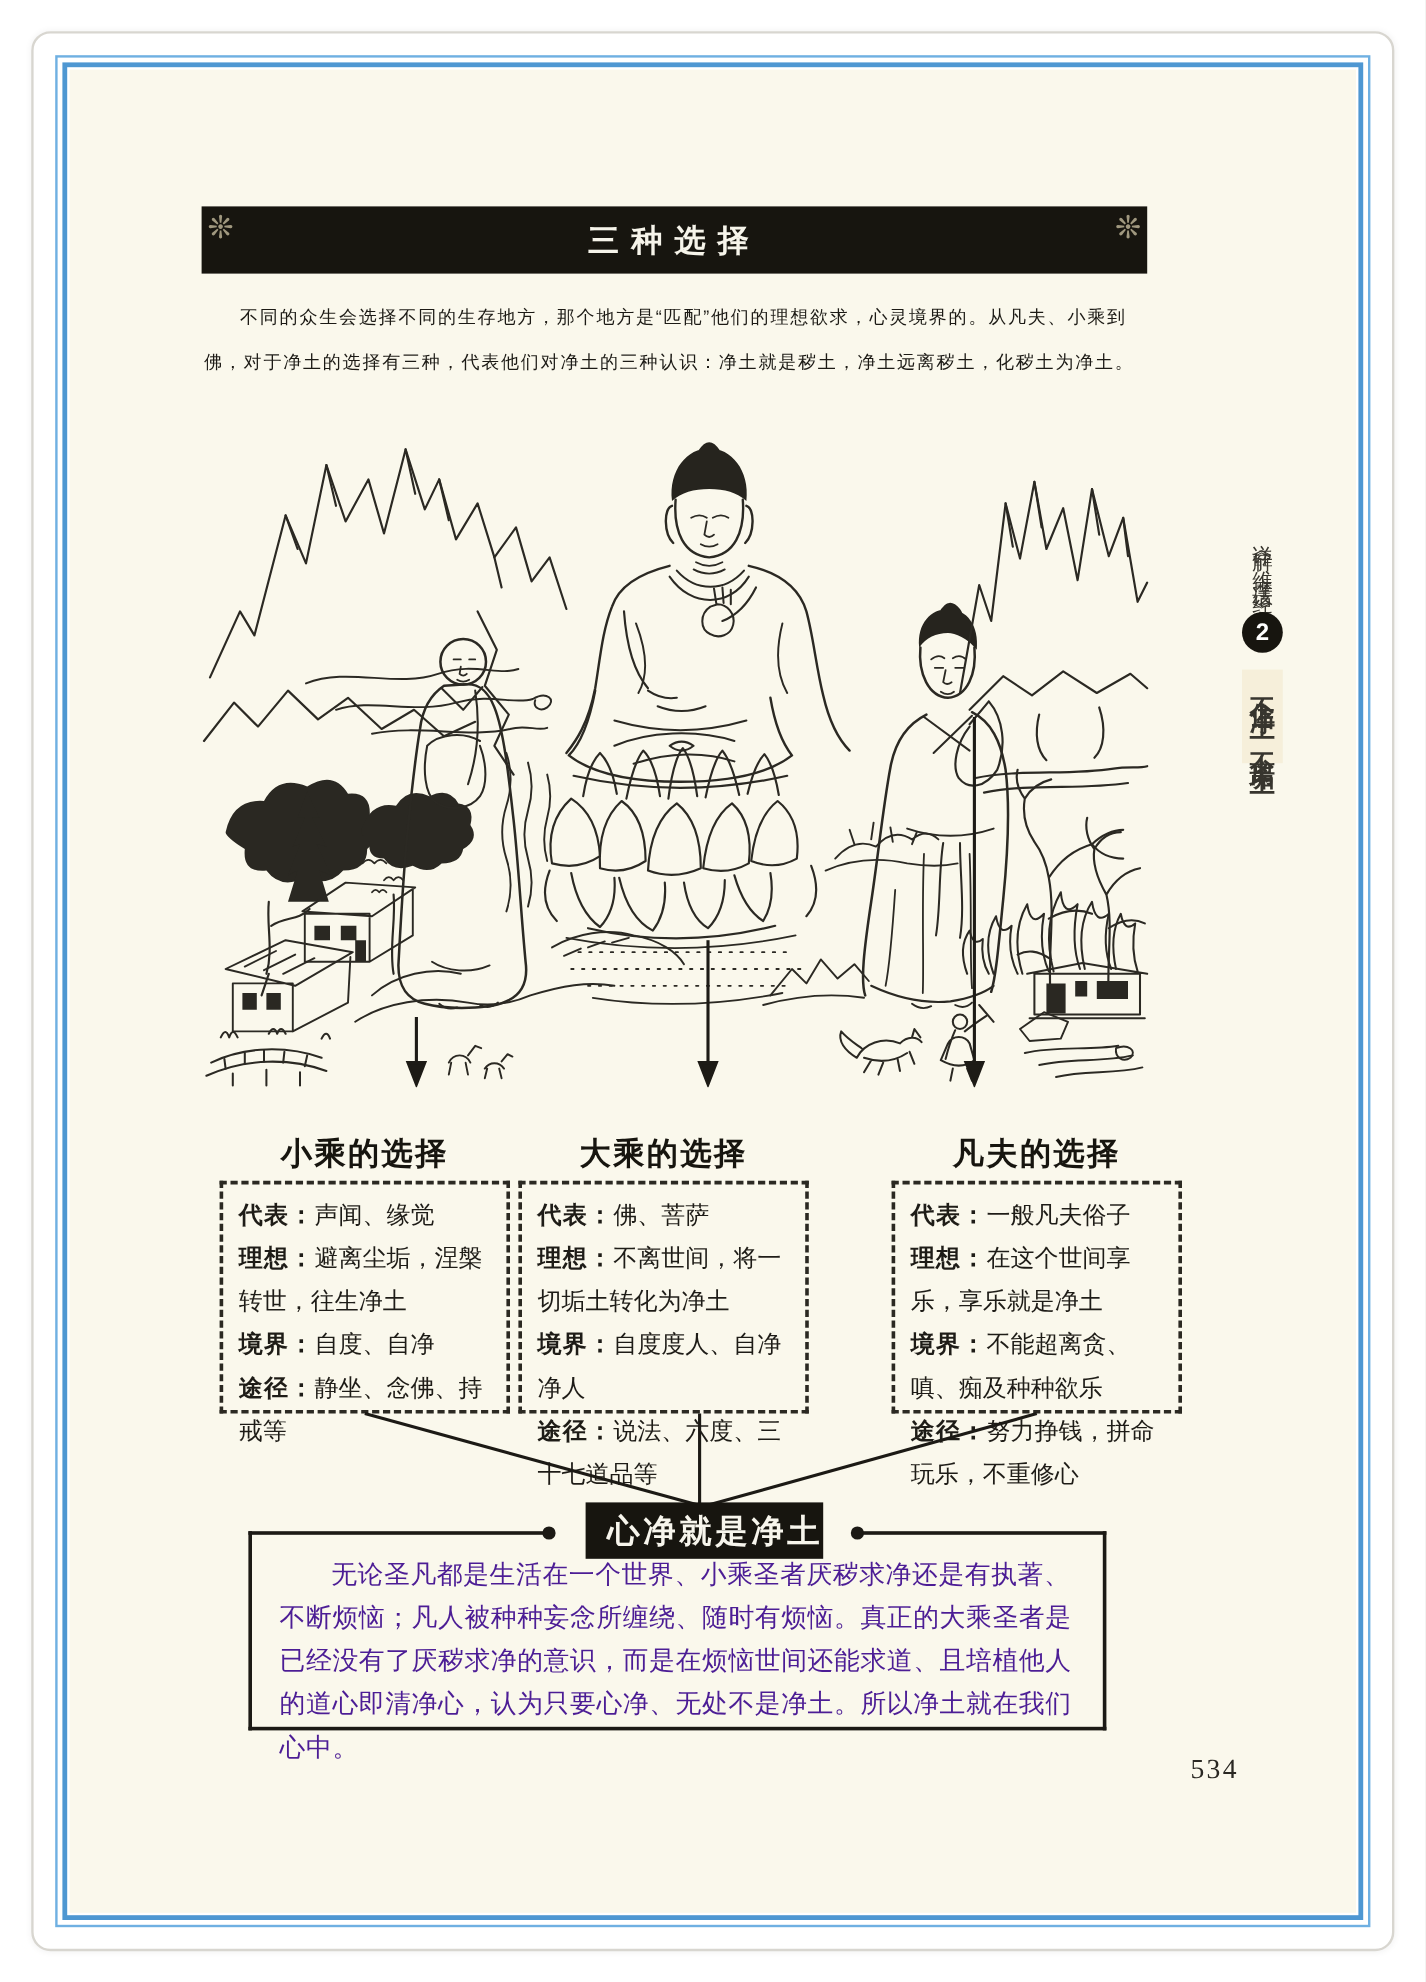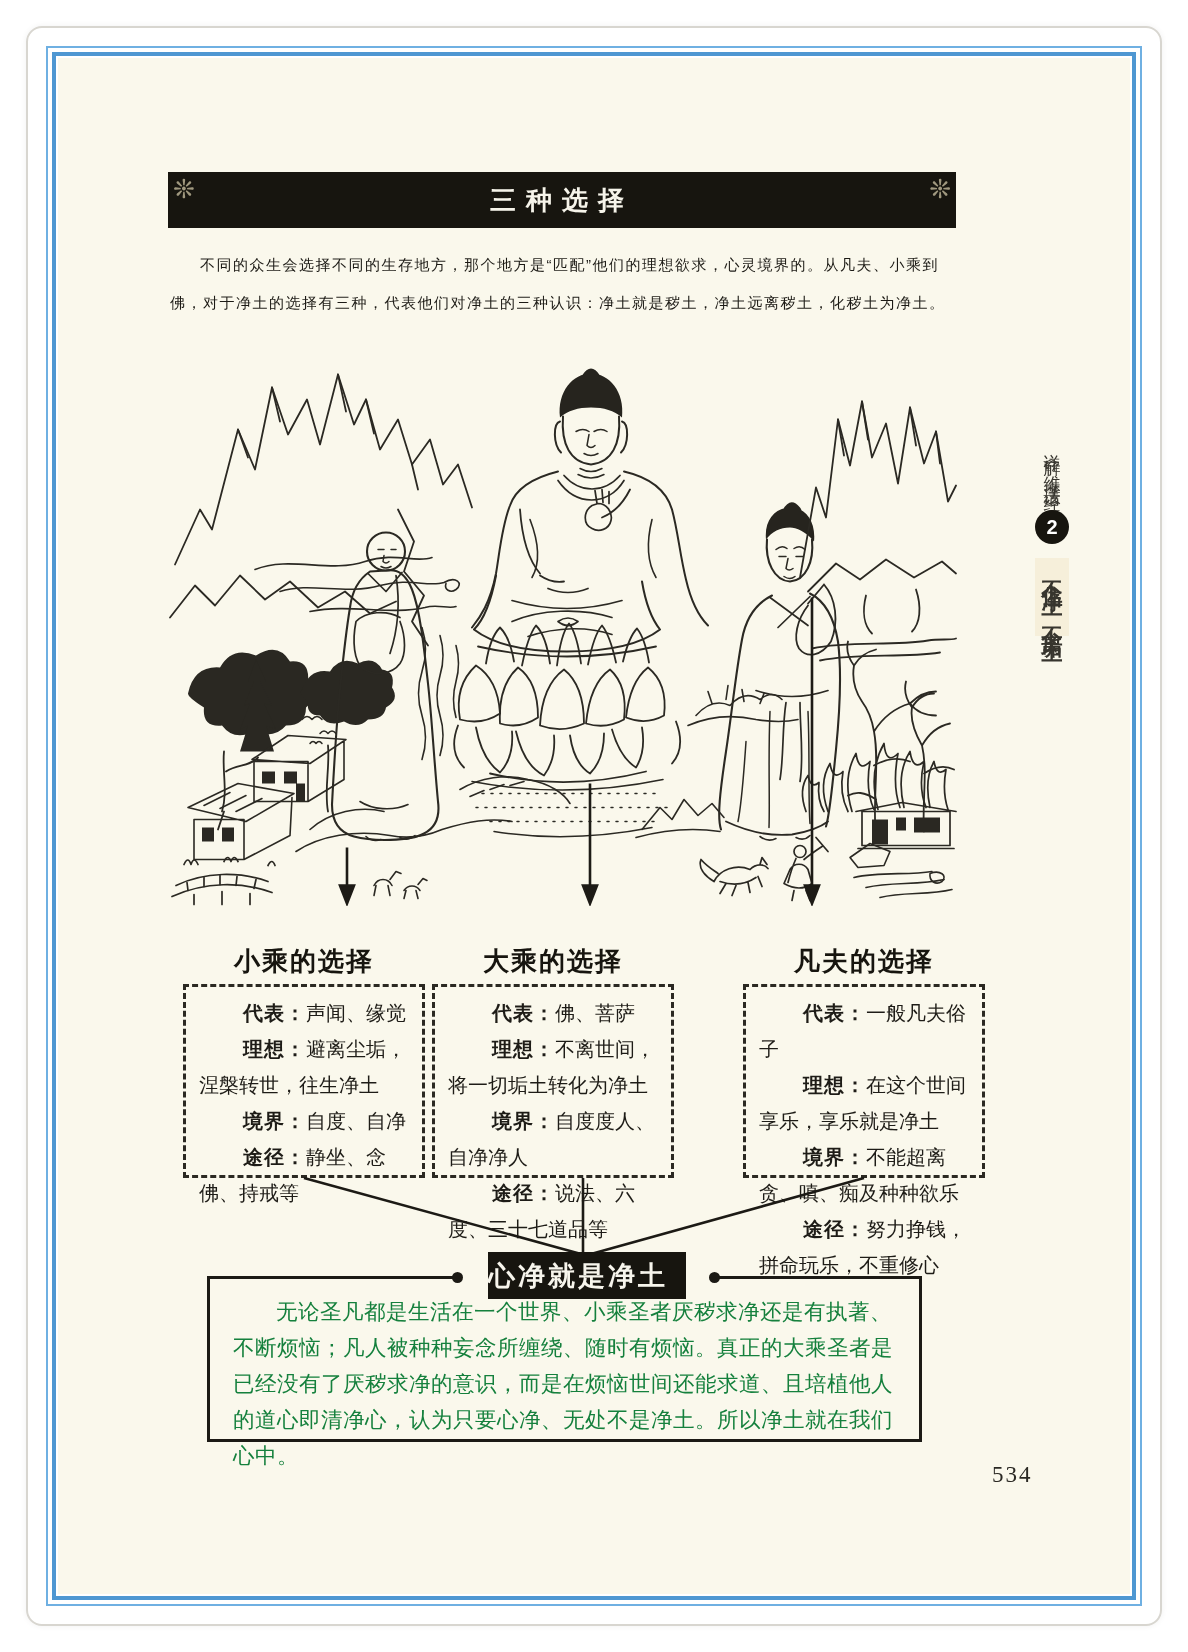--- a/index.html
+++ b/index.html
@@ -40,39 +40,39 @@
                  font-weight:bold;flex:0 0 auto;}
   .chapter-title{font-size:21px;font-weight:600;letter-spacing:5px;background:#f6efda;
                  padding:6px 3px;font-family:"Liberation Serif",serif;}
 
   
   .col-title{top:944px;width:242px;text-align:center;font-size:26px;font-weight:bold;
              color:#17150f;letter-spacing:2px;font-family:"Liberation Sans",sans-serif;}
   .choice-box{top:984px;width:242px;height:194px;border:3px dashed #2b2922;box-sizing:border-box;
               padding:8px 13px 0 13px;font-family:"Liberation Serif",serif;font-size:20px;
               line-height:36px;color:#1e1c17;}
-  .choice-box b{font-family:"Liberation Sans",sans-serif;letter-spacing:1px;margin-left:44px;}
+  .choice-box b{font-family:"Liberation Sans",sans-serif;letter-spacing:1px;}
   .t1{left:183px;} .t2{left:432px;} .t3{left:743px;}
 
   
   .connectors{left:200px;top:1172px;width:730px;height:86px;}
 
   
   .sum-rect{left:207px;top:1276px;width:715px;height:166px;box-sizing:border-box;
             border:3px solid #1c1a15;border-top:none;}
   .seg{height:3px;background:#1c1a15;top:1276px;}
   .seg.l{left:207px;width:251px;}
   .seg.r{left:715px;width:207px;}
   .dot{width:11px;height:11px;border-radius:50%;background:#1c1a15;top:1272px;}
   .dot.l{left:452px;} .dot.r{left:709px;}
   .concl-box{left:488px;top:1252px;width:198px;height:47px;background:#17150f;
-             display:flex;align-items:center;justify-content:flex-start;}
+             display:flex;align-items:center;justify-content:flex-end;}
   .concl-title{color:#f7f5ec;font-size:27px;font-weight:bold;letter-spacing:3px;
                font-family:"Liberation Sans",sans-serif;}
-  .summary{left:233px;top:1294px;width:664px;font-size:21.5px;line-height:36px;color:#15803d;
+  .summary{left:233px;top:1294px;width:664px;font-size:21.5px;line-height:36px;color:#4c1d95;
            text-indent:2em;font-family:"Liberation Serif",serif;letter-spacing:.5px;}
 
   .page-number{left:992px;top:1462px;font-size:23px;color:#2a2823;
                font-family:"Liberation Serif",serif;letter-spacing:2px;}
 </style>
 </head>
 <body>
 
 <div class="stage">
   <div class="page-edge"></div>

